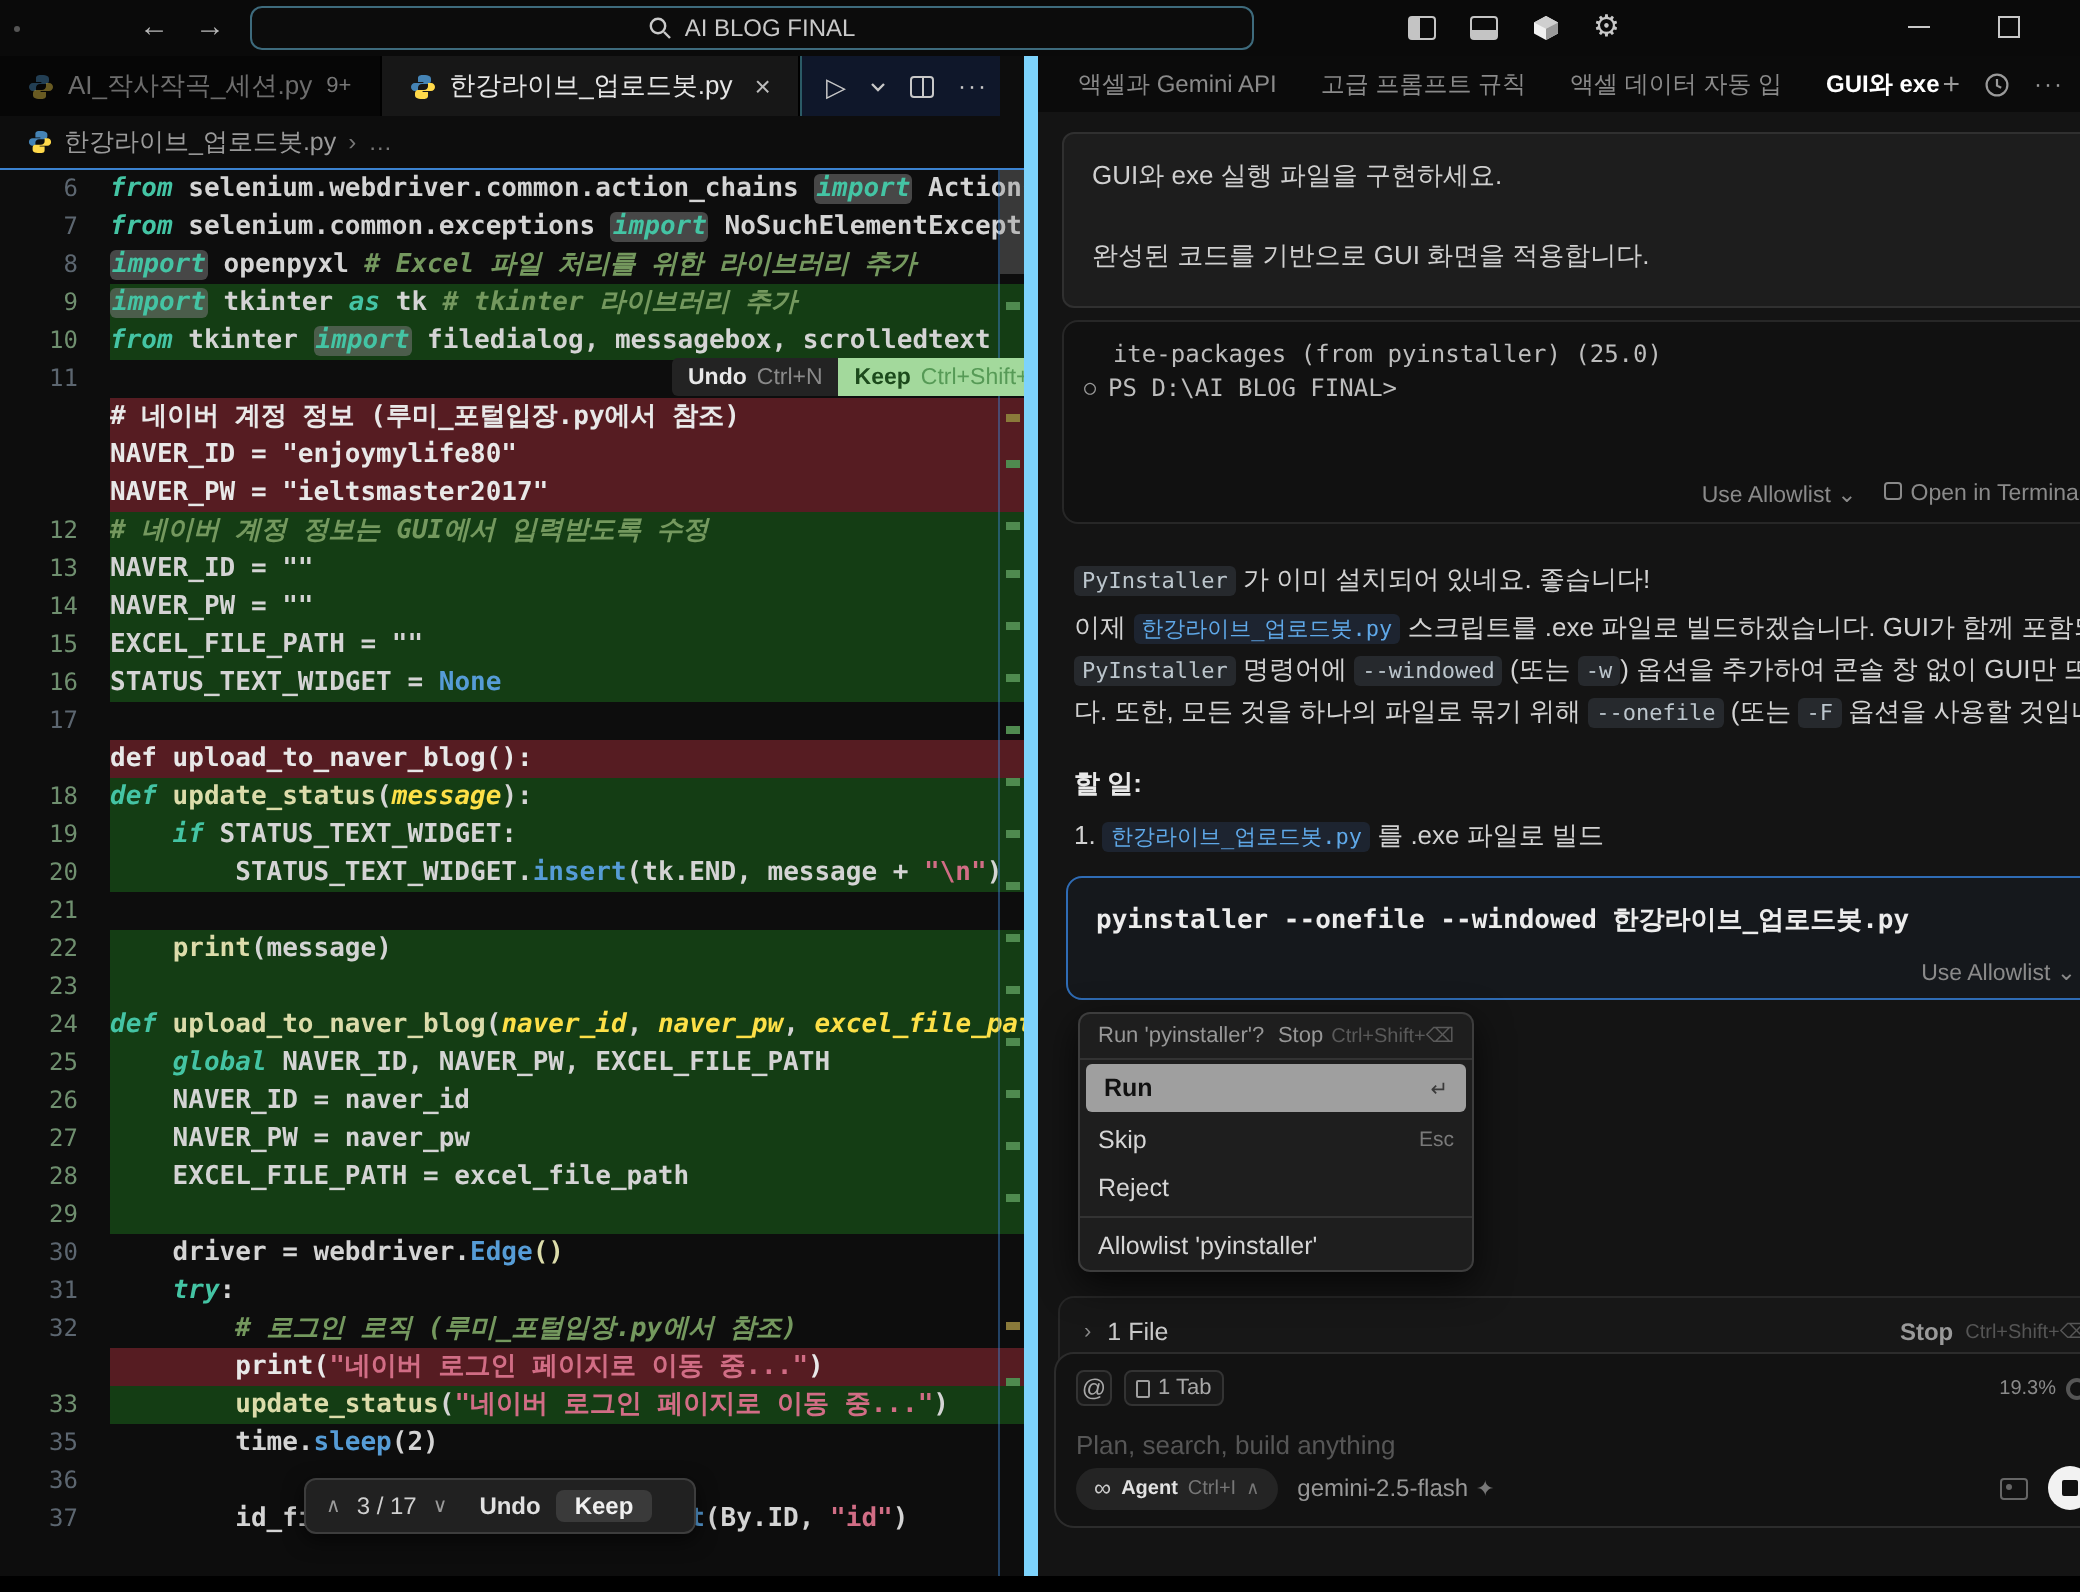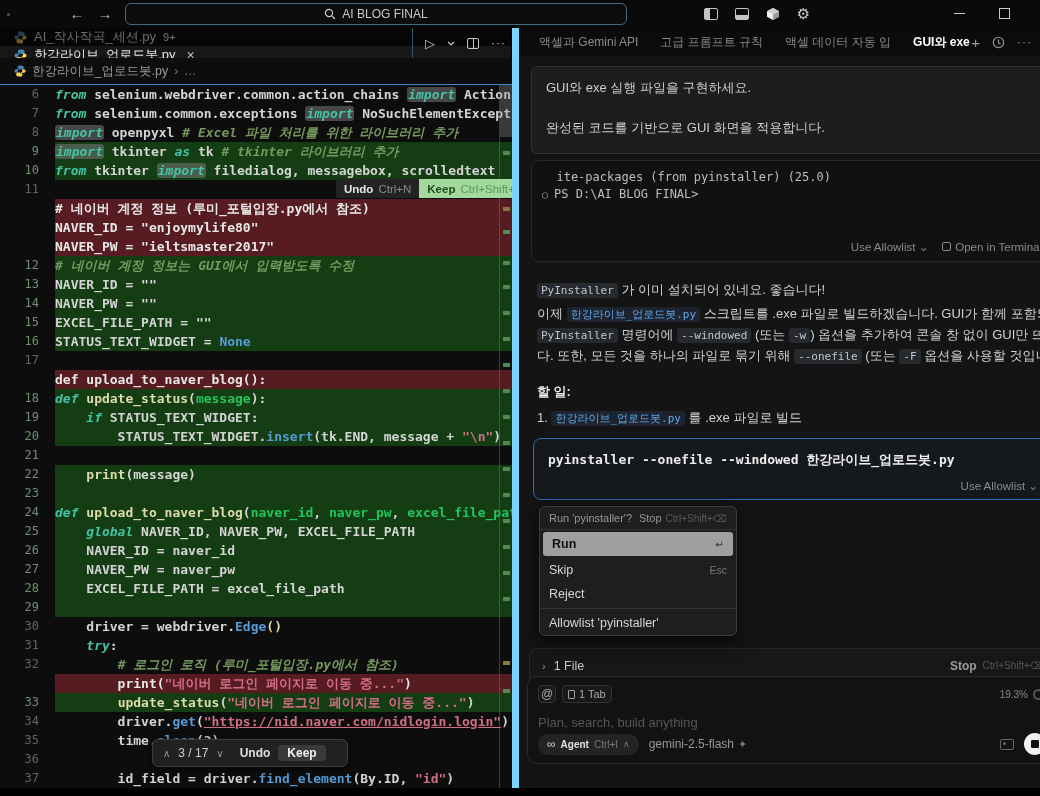--- a/index.html
+++ b/index.html
@@ -16,21 +16,21 @@
   .tb-icons { position:absolute; right:230px; top:0; height:28px; display:flex; align-items:center; gap:17px; }
   .ic-layout { width:14px; height:12px; border:1px solid #c4c4c4; border-radius:2px; position:relative; }
   .ic-layout.left::after { content:""; position:absolute; left:0; top:0; bottom:0; width:5px; background:#c4c4c4; }
   .ic-layout.bottom::after { content:""; position:absolute; left:0; right:0; bottom:0; height:4px; background:#c4c4c4; }
   .ic-gear { color:#c8c8c8; font-size:15px; line-height:14px; }
   .win-min { position:absolute; right:75px; top:13px; width:11px; height:1px; background:#c8c8c8; }
   .win-max { position:absolute; right:30px; top:8px; width:11px; height:11px; border:1px solid #c8c8c8; }
 
   
   .editor-pane { position:absolute; top:28px; left:0; width:512px; bottom:0; background:#0d0d0d; }
-  .tabbar { position:absolute; top:0; left:0; right:0; height:30px; background:#0f172a; display:flex;flex-direction:column; }
+  .tabbar { position:absolute; top:0; left:0; right:12px; height:30px; background:#0f172a; display:flex; }
   .etab { display:flex; align-items:center; gap:7px; padding:0 14px; height:30px; border-right:1px solid #000; font-size:13px; }
   .etab.inactive { color:#6d6d6d; background:#060606; }
   .etab.active { color:#e6e6e6; background:#171717; }
   .etab .badge { font-size:11px; color:#777; }
   .etab .close { color:#bbb; font-size:14px; margin-left:4px; }
   .tab-actions { position:absolute; right:6px; top:0; height:30px; display:flex; align-items:center; gap:12px; color:#c8c8c8; border-left:1px solid #2b5b66; padding-left:12px; }
   .run-glyph { font-size:13px; }
   .ic-split { width:12px; height:11px; border:1px solid #c8c8c8; border-radius:2px; position:relative; }
   .ic-split::after { content:""; position:absolute; top:0; bottom:0; left:5px; width:1px; background:#c8c8c8; }
   .more-dots { font-size:12px; letter-spacing:1px; color:#c8c8c8; }
@@ -44,21 +44,21 @@
   .ln { width:55px; flex:0 0 55px; text-align:right; padding-right:16px; color:#5c6670; font-size:12px; font-weight:400; background:#0d0d0d; }
   .ct { flex:1; overflow:hidden; }
   .crow.bgg .ct { background:#143d14; }
   .crow.bgr .ct { background:#561c22; }
   .crow.bgg .ln { color:#6f8f6f; }
   .tk-t { color:#d4d4d4; } .tk-w { color:#e8e8e8; }
   .tk-k { color:#44c4a4; font-style:italic; }
   .tk-ko { color:#44c4a4; font-style:italic; background:rgba(120,120,120,.55); border-radius:3px; padding:0 1px; }
   .tk-f { color:#dcdcaa; } .tk-m { color:#569cd6; } .tk-n { color:#569cd6; }
   .tk-s { color:#d16d85; } .tk-sl { color:#d16d85; text-decoration:underline; }
-  .tk-c { color:#74985e; font-style:italic; } .tk-p { color:#22c55e; }
+  .tk-c { color:#74985e; font-style:italic; } .tk-p { color:#fde047; font-style:italic; }
 
   .ruler { position:absolute; top:0; bottom:0; right:0; width:12px; }
   .scroll-thumb { position:absolute; top:0; right:0; width:12px; height:52px; background:rgba(140,140,140,.35); }
   .rmark { position:absolute; left:3px; width:7px; height:4px; }
   .rmark.g { background:#4f8a4f; } .rmark.o { background:#8a7a3a; }
 
   .inline-actions { position:absolute; top:94px; left:336px; display:flex; height:19px; font-size:11.5px; z-index:5; }
   .ia-undo { background:#232323; color:#e8e8e8; display:flex; align-items:center; gap:5px; padding:0 8px; border-radius:3px 0 0 3px; font-weight:700; }
   .ia-undo .kbd { color:#8a8a8a; font-weight:400; }
   .ia-keep { background:#a3d99c; color:#1c4a1c; display:flex; align-items:center; gap:5px; padding:0 8px; border-radius:0 3px 3px 0; font-weight:700; }
@@ -245,21 +245,20 @@
           <div class="crow bgg"><span class="ln">25</span><span class="ct"><span class="tk-t">    </span><span class="tk-k">global</span><span class="tk-t"> NAVER_ID, NAVER_PW, EXCEL_FILE_PATH</span></span></div>
           <div class="crow bgg"><span class="ln">26</span><span class="ct"><span class="tk-t">    NAVER_ID = naver_id</span></span></div>
           <div class="crow bgg"><span class="ln">27</span><span class="ct"><span class="tk-t">    NAVER_PW = naver_pw</span></span></div>
           <div class="crow bgg"><span class="ln">28</span><span class="ct"><span class="tk-t">    EXCEL_FILE_PATH = excel_file_path</span></span></div>
           <div class="crow bgg"><span class="ln">29</span><span class="ct"></span></div>
           <div class="crow"><span class="ln">30</span><span class="ct"><span class="tk-t">    driver = webdriver.</span><span class="tk-m">Edge</span><span class="tk-f">()</span></span></div>
           <div class="crow"><span class="ln">31</span><span class="ct"><span class="tk-t">    </span><span class="tk-k">try</span><span class="tk-t">:</span></span></div>
           <div class="crow"><span class="ln">32</span><span class="ct"><span class="tk-t">        </span><span class="tk-c"># 로그인 로직 (루미_포털입장.py에서 참조)</span></span></div>
           <div class="crow bgr"><span class="ln"></span><span class="ct"><span class="tk-w">        print(</span><span class="tk-s">"네이버 로그인 페이지로 이동 중..."</span><span class="tk-w">)</span></span></div>
           <div class="crow bgg"><span class="ln">33</span><span class="ct"><span class="tk-t">        </span><span class="tk-f">update_status</span><span class="tk-t">(</span><span class="tk-s">"네이버 로그인 페이지로 이동 중..."</span><span class="tk-t">)</span></span></div>
-          <div class="crow"><span class="ln">34</span><span class="ct"><span class="tk-t">        driver.</span><span class="tk-m">get</span><span class="tk-t">(</span><span class="tk-sl">"https://nid.naver.com/nidlogin.login"</span><span class="tk-t">)</span></span></div>
           <div class="crow"><span class="ln">35</span><span class="ct"><span class="tk-t">        time.</span><span class="tk-m">sleep</span><span class="tk-t">(2)</span></span></div>
           <div class="crow"><span class="ln">36</span><span class="ct"></span></div>
           <div class="crow"><span class="ln">37</span><span class="ct"><span class="tk-t">        id_field = driver.</span><span class="tk-m">find_element</span><span class="tk-t">(By.ID, </span><span class="tk-s">"id"</span><span class="tk-t">)</span></span></div>
         </div>
       <div class="ruler">
         <div class="scroll-thumb"></div>
       <div class="rmark g" style="top: 66px;"></div>
           <div class="rmark g" style="top: 100px;"></div>
           <div class="rmark o" style="top: 122px;"></div>
           <div class="rmark g" style="top: 145px;"></div>

